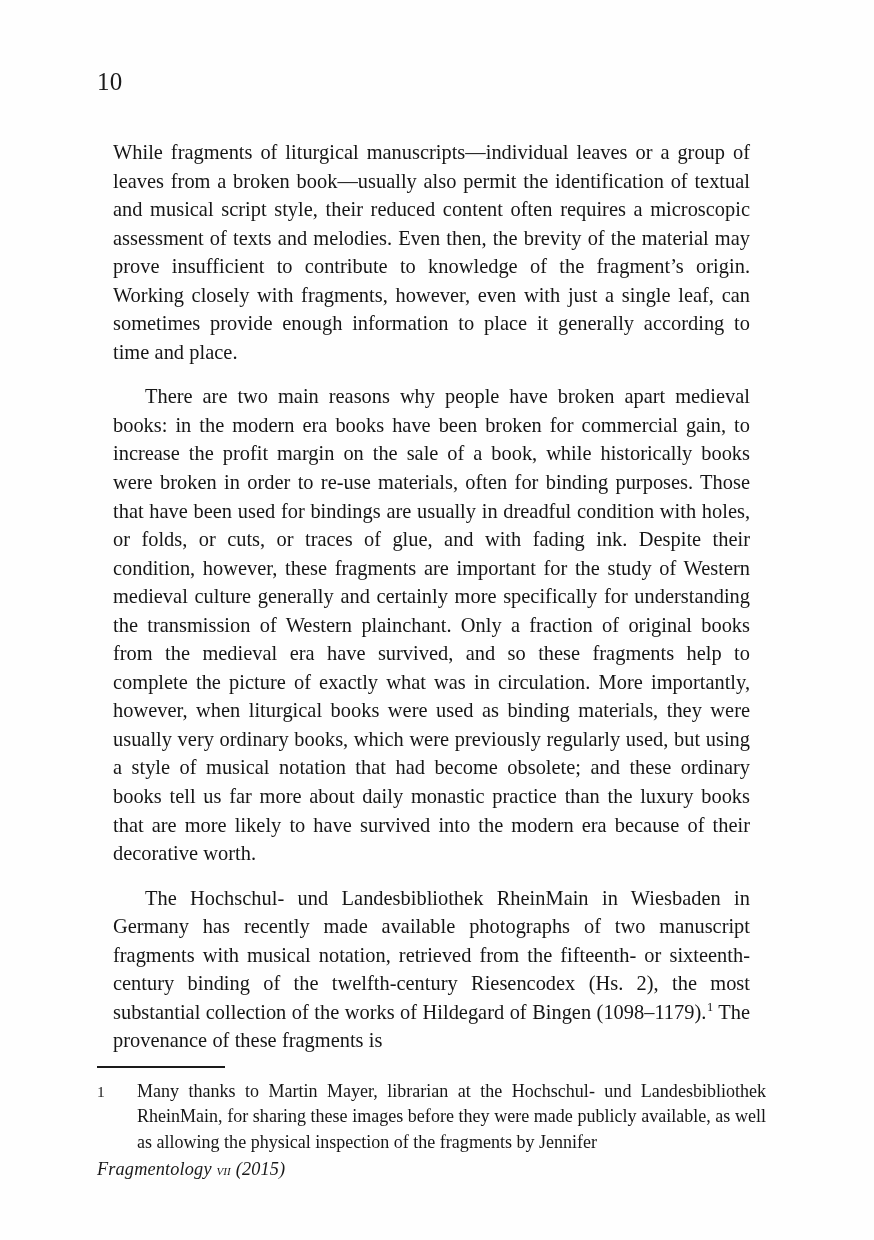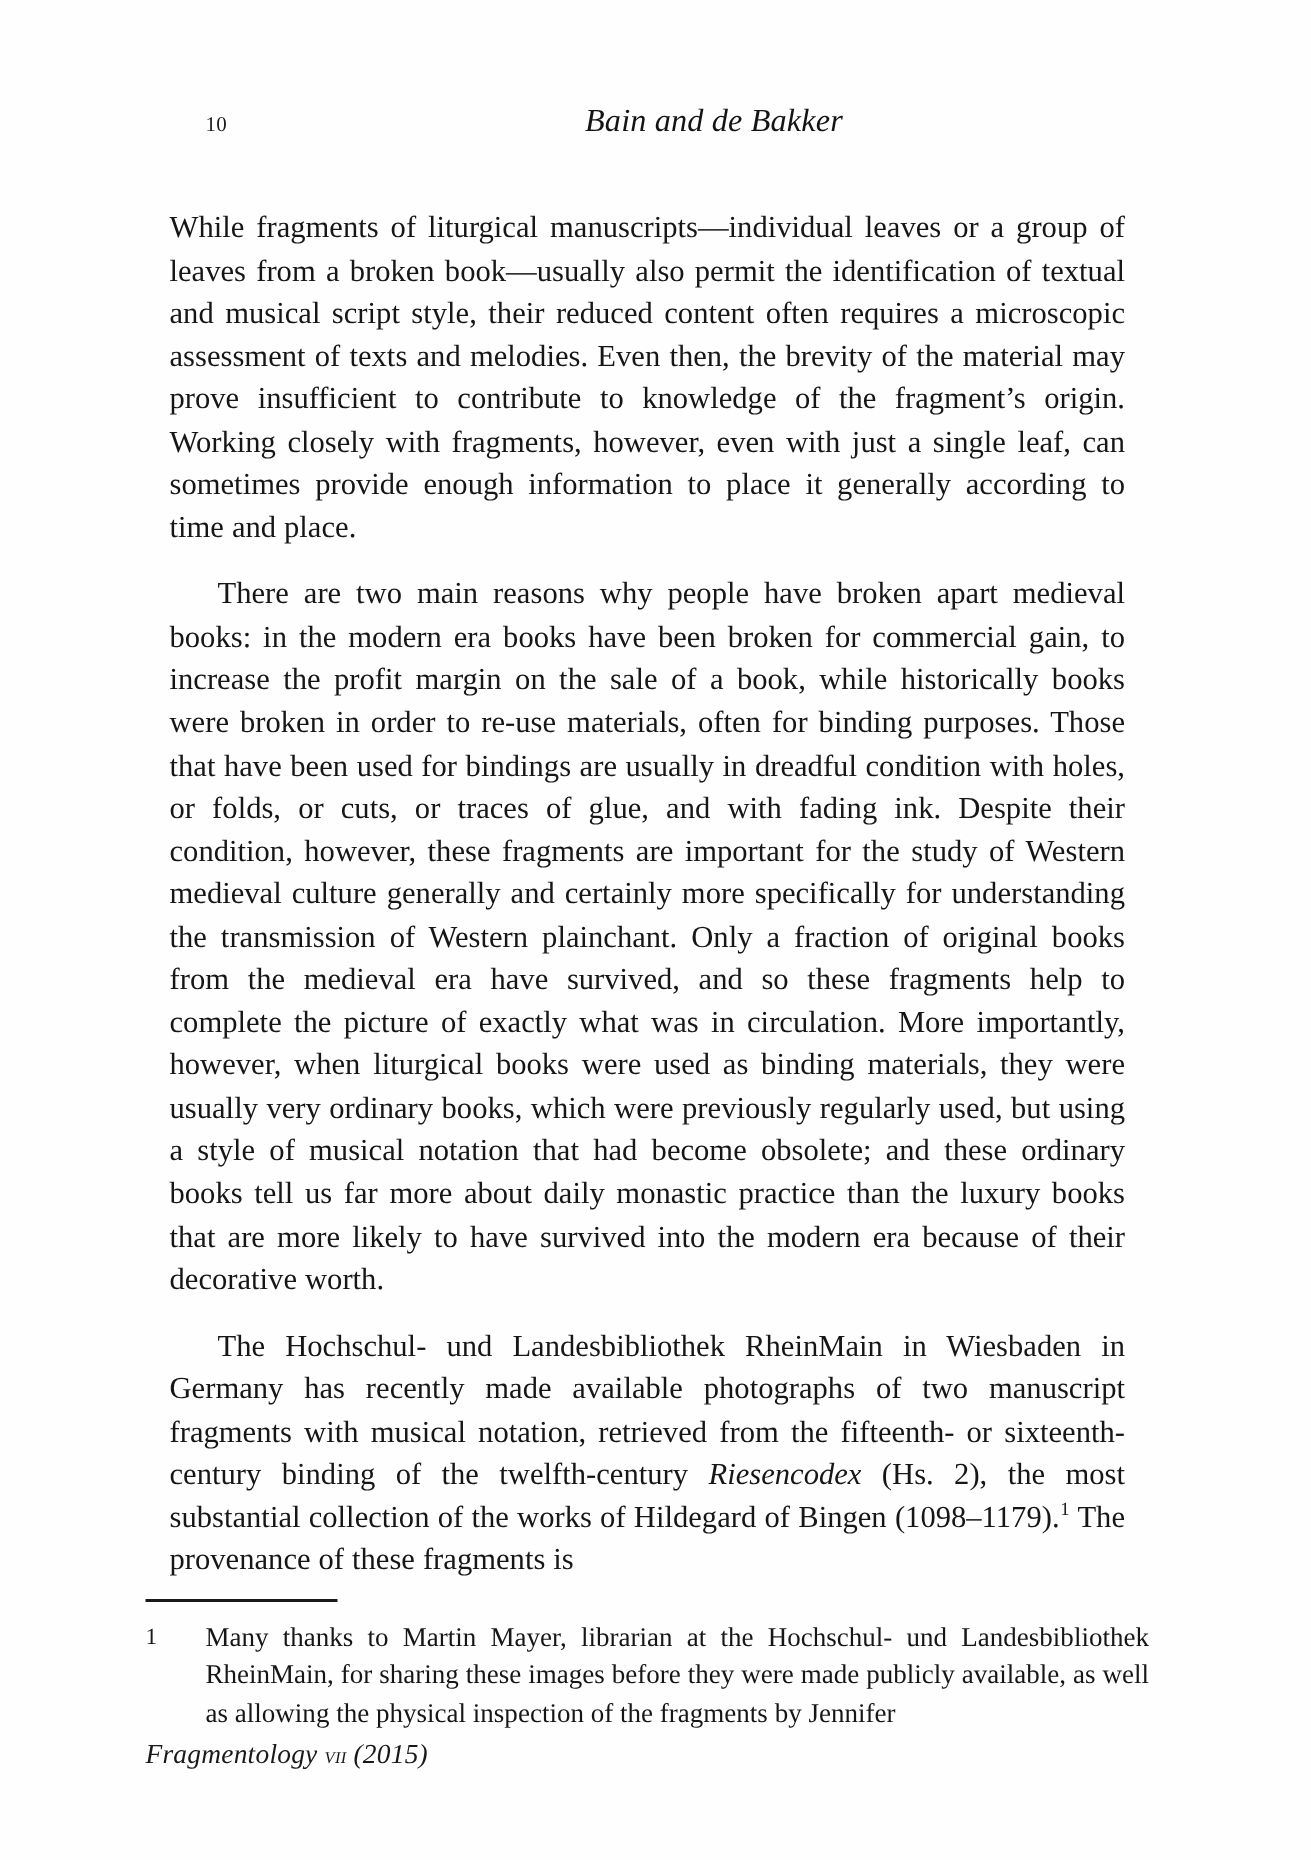--- a/index.html
+++ b/index.html
@@ -26,25 +26,24 @@
   .running-head {
     position: absolute;
     left: 97px;
     right: 109px;
     top: 68px;
     height: 30px;
     display: flex;
     align-items: baseline;
   }
   .folio {
-    font-size: 14px;
+    font-size: 25px;
     letter-spacing: 0.2px;
     color: #1b1b1b;
     width: 120px;
-    margin-left: 40px;
   }
   .head-title {
     flex: 1;
     text-align: center;
     font-style: italic;
     font-size: 21.5px;
     color: #141414;
     margin-left: -70px;
     letter-spacing: 0.1px;
   }
@@ -66,21 +65,21 @@
     letter-spacing: 0.01px;
     word-spacing: 0.2px;
     hyphens: manual;
   }
   .para.indent {
     text-indent: 32px;
   }
   .para + .para {
     margin-top: 0;
   }
-  .it { font-style: italic; }
+  .it { }
 
   sup.fnmark {
     font-size: 12.5px;
     vertical-align: super;
     line-height: 0;
     padding-left: 0.5px;
   }
 
   
   .footnotes {
@@ -131,21 +130,20 @@
     font-size: 15px;
   }
 </style>
 </head>
 <body>
 
 <div class="page">
 
   <div class="running-head">
     <span class="folio">10</span>
-    <span class="head-title">Bain and de Bakker</span>
   </div>
 
   <div class="textblock">
 
     <p class="para">While fragments of liturgical manuscripts—individual leaves or a group of leaves from a broken book—usually also permit the identification of textual and musical script style, their reduced content often requires a microscopic assessment of texts and melodies. Even then, the brevity of the material may prove insufficient to contribute to knowledge of the fragment’s origin. Working closely with fragments, however, even with just a single leaf, can sometimes provide enough information to place it generally according to time and place.</p>
 
     <p class="para indent">There are two main reasons why people have broken apart medieval books: in the modern era books have been broken for commercial gain, to increase the profit margin on the sale of a book, while historically books were broken in order to re-use materials, often for binding purposes. Those that have been used for bindings are usually in dreadful condition with holes, or folds, or cuts, or traces of glue, and with fading ink. Despite their condition, however, these fragments are important for the study of Western medieval culture generally and certainly more specifically for understanding the transmission of Western plainchant. Only a fraction of original books from the medieval era have survived, and so these fragments help to complete the picture of exactly what was in circulation. More importantly, however, when liturgical books were used as binding materials, they were usually very ordinary books, which were previously regularly used, but using a style of musical notation that had become obsolete; and these ordinary books tell us far more about daily monastic practice than the luxury books that are more likely to have survived into the modern era because of their decorative worth.</p>
 
     <p class="para indent"><span>The Hochschul- und Landesbibliothek RheinMain in Wiesbaden in Germany has recently made available photographs of two manuscript fragments with musical notation, retrieved from the fifteenth- or sixteenth-century binding of the twelfth-century </span><span class="it">Riesencodex</span><span> (Hs. 2), the most substantial collection of the works of Hildegard of Bingen (1098–1179).</span><sup class="fnmark">1</sup><span> The provenance of these fragments is</span></p>
 

